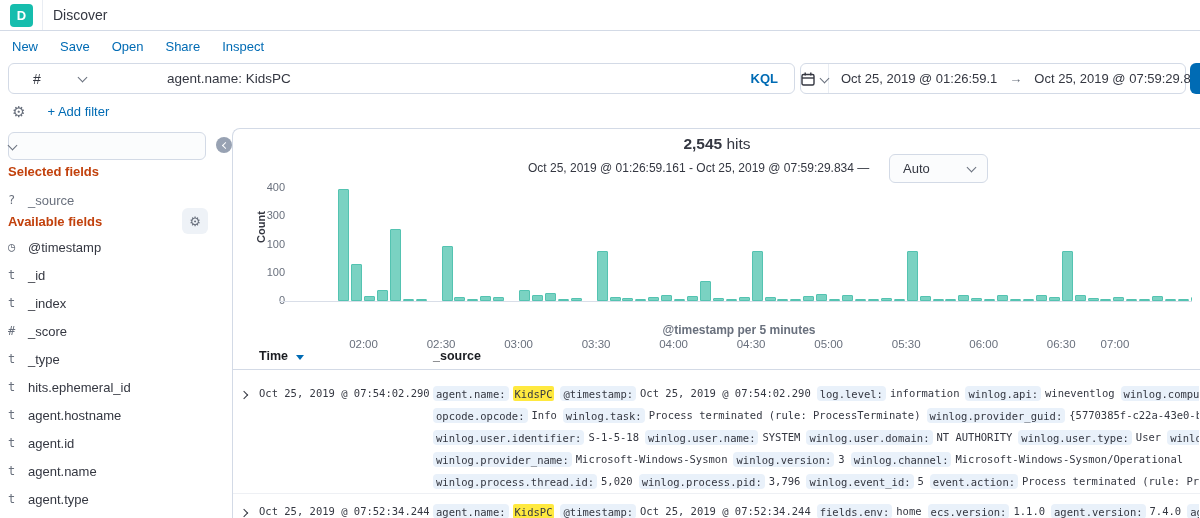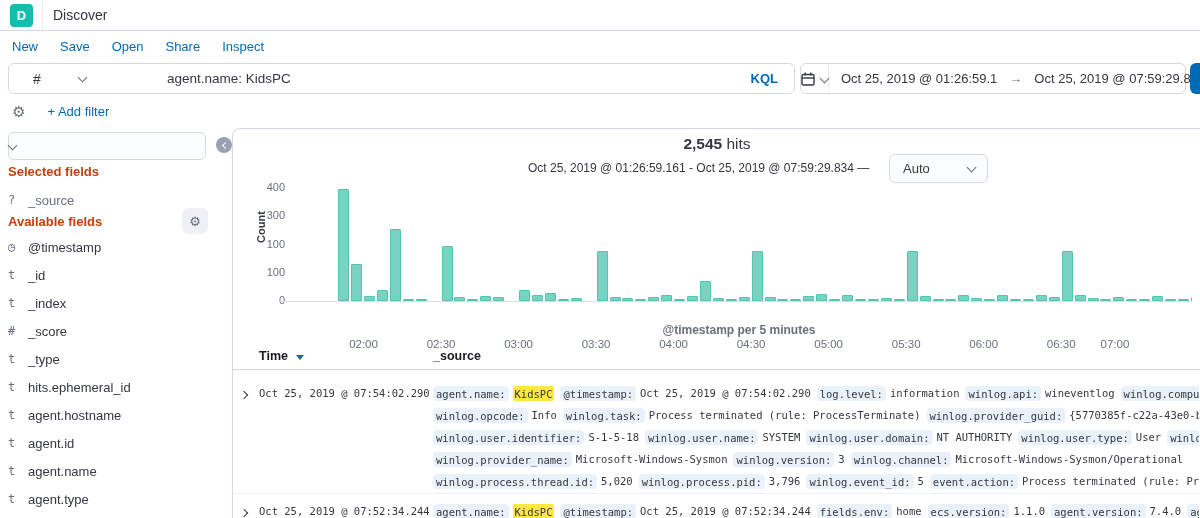--- a/index.html
+++ b/index.html
@@ -344,21 +344,21 @@
         <span class="sort-arrow"></span>
       </span>
       <span class="th th-source">_source</span>
     </div>
     <div class="rows" id="rows">
         <div class="t-row row-1">
           <button class="expand-toggle"><span class="chev right"></span></button>
           <div class="t-time">Oct 25, 2019 @ 07:54:02.290</div>
           <div class="src-lines">
             <div class="src-line"><span class="pair"><span class="badge">agent.name:</span><span class="hl">KidsPC</span></span><span class="pair"><span class="badge">@timestamp:</span><span class="val">Oct 25, 2019 @ 07:54:02.290</span></span><span class="pair"><span class="badge">log.level:</span><span class="val">information</span></span><span class="pair"><span class="badge">winlog.api:</span><span class="val">wineventlog</span></span><span class="pair"><span class="badge">winlog.computer_name:</span><span class="val"></span></span></div>
-            <div class="src-line"><span class="pair"><span class="badge">winlog.opcode:</span><span class="val">Info</span></span><span class="pair"><span class="badge">winlog.task:</span><span class="val">Process terminated (rule: ProcessTerminate)</span></span><span class="pair"><span class="badge">winlog.provider_guid:</span><span class="val">{5770385f-c22a-43e0-bf4c-06f5</span></span></div>
+            <div class="src-line"><span class="pair"><span class="badge">opcode.opcode:</span><span class="val">Info</span></span><span class="pair"><span class="badge">winlog.task:</span><span class="val">Process terminated (rule: ProcessTerminate)</span></span><span class="pair"><span class="badge">winlog.provider_guid:</span><span class="val">{5770385f-c22a-43e0-bf4c-06f5</span></span></div>
             <div class="src-line"><span class="pair"><span class="badge">winlog.user.identifier:</span><span class="val">S-1-5-18</span></span><span class="pair"><span class="badge">winlog.user.name:</span><span class="val">SYSTEM</span></span><span class="pair"><span class="badge">winlog.user.domain:</span><span class="val">NT AUTHORITY</span></span><span class="pair"><span class="badge">winlog.user.type:</span><span class="val">User</span></span><span class="pair"><span class="badge">winlog.record:</span><span class="val"></span></span></div>
             <div class="src-line"><span class="pair"><span class="badge">winlog.provider_name:</span><span class="val">Microsoft-Windows-Sysmon</span></span><span class="pair"><span class="badge">winlog.version:</span><span class="val">3</span></span><span class="pair"><span class="badge">winlog.channel:</span><span class="val">Microsoft-Windows-Sysmon/Operational</span></span></div>
             <div class="src-line"><span class="pair"><span class="badge">winlog.process.thread.id:</span><span class="val">5,020</span></span><span class="pair"><span class="badge">winlog.process.pid:</span><span class="val">3,796</span></span><span class="pair"><span class="badge">winlog.event_id:</span><span class="val">5</span></span><span class="pair"><span class="badge">event.action:</span><span class="val">Process terminated (rule: ProcessTerm</span></span></div>
           </div>
         </div>
         <div class="t-row row-2">
           <button class="expand-toggle"><span class="chev right"></span></button>
           <div class="t-time">Oct 25, 2019 @ 07:52:34.244</div>
           <div class="src-lines">
             <div class="src-line"><span class="pair"><span class="badge">agent.name:</span><span class="hl">KidsPC</span></span><span class="pair"><span class="badge">@timestamp:</span><span class="val">Oct 25, 2019 @ 07:52:34.244</span></span><span class="pair"><span class="badge">fields.env:</span><span class="val">home</span></span><span class="pair"><span class="badge">ecs.version:</span><span class="val">1.1.0</span></span><span class="pair"><span class="badge">agent.version:</span><span class="val">7.4.0</span></span><span class="pair"><span class="badge">agent.type:</span><span class="val"></span></span></div>

